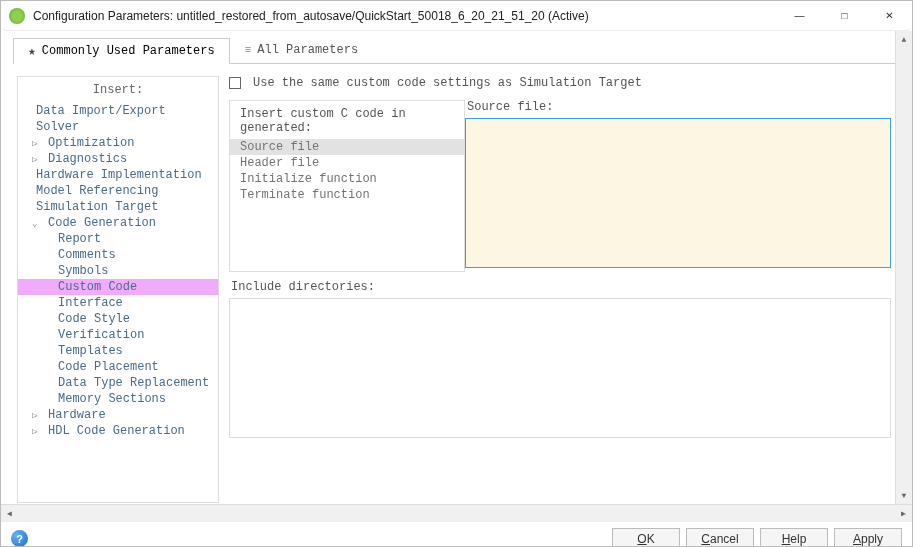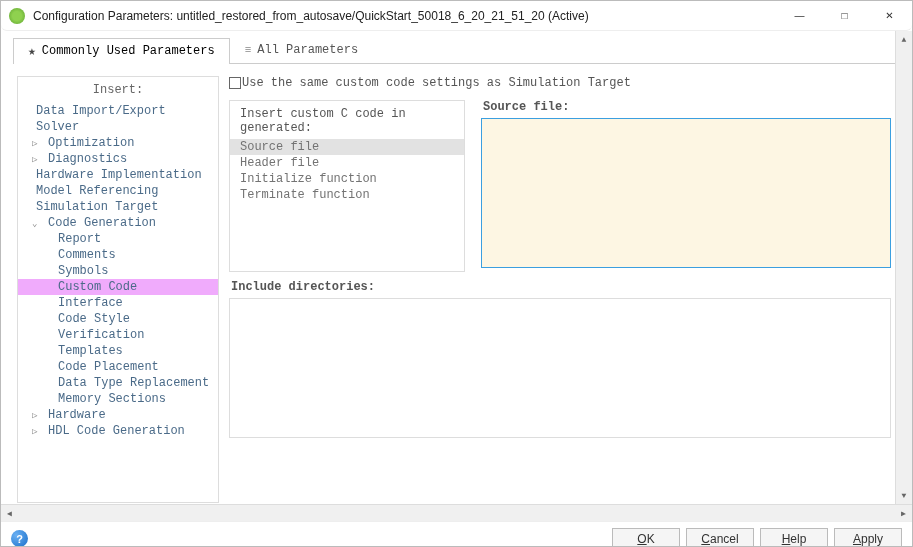--- a/index.html
+++ b/index.html
@@ -23,30 +23,30 @@
 .sidebar { width: 202px; border: 1px solid #ddd; margin-top: 4px; padding: 2px 0; overflow: hidden; }
 .sidebar .heading { text-align: center; color: #666; padding: 4px 0 6px; }
 .tree { }
 .tree .node { padding: 1px 0 1px 18px; color: #4a6a88; cursor: pointer; white-space: nowrap; display: flex; align-items: center; }
 .tree .node.level2 { padding-left: 40px; }
 .tree .node.selected { background: #f0abfc; }
 .tree .node .chev { position: absolute; left: 18px; color: #888; font-size: 9px; width: 10px; }
 .tree .node.haschev { position: relative; padding-left: 30px; }
 .tree .node.haschev .chev { left: 14px; }
 .right-pane { flex: 1; padding-top: 4px; }
-.checkbox-row { display: flex; align-items: center; gap: 1px; color: #555; margin-bottom: 10px; text-align: right; }
+.checkbox-row { display: flex; align-items: center; gap: 12px; color: #555; margin-bottom: 10px; text-align: right; }
 .checkbox-row .cb { width: 12px; height: 12px; border: 1px solid #666; background: #fff; cursor: pointer; }
-.field-row { display: flex; gap: 16px; margin-bottom: 8px; }
+.field-row { display: flex; margin-bottom: 8px; }
 .list-group { border: 1px solid #ddd; width: 236px; padding: 6px 0 4px 0; }
 .list-group.tall { height: 172px; }
 .list-group.short { height: 162px; }
 .list-group .group-title { color: #555; padding: 0 8px 4px 10px; }
 .list-group .item { padding: 1px 0 1px 10px; color: #737373; cursor: pointer; }
 .list-group .item.selected { background: #e2e2e2; }
-.editor-col { flex: 1; font-weight: bold; }
+.editor-col { flex: 1; }
 .editor-label { color: #555; padding-left: 2px; margin-bottom: 4px; }
 .editor { width: 100%; height: 150px; border: 1px solid #3b9fe0; background: #fdf6e3; }
 .editor.plain { border: 1px solid #ddd; background: #fff; height: 140px; }
 .hscroll-row { height: 17px; background: #f0f0f0; border-top: 1px solid #ddd; display: flex; align-items: center; }
 .hscroll-row .harrow { width: 17px; text-align: center; font-size: 8px; color: #666; cursor: pointer; }
 .hscroll-row .htrack { flex: 1; }
 .footer { height: 34px; display: flex; align-items: center; padding: 0 10px; border-top: 1px solid #eee; }
 .help-icon { width: 17px; height: 17px; border-radius: 50%; background: radial-gradient(circle at 30% 30%, #6ab0f3, #1a6fc9); color: #fff; font-family: Arial; font-size: 11px; font-weight: bold; display: flex; align-items: center; justify-content: center; cursor: pointer; }
 .footer-spacer { flex: 1; }
 .btn { font-family: "Segoe UI", Arial, sans-serif; font-size: 12px; padding: 3px 0; width: 68px; text-align: center; border: 1px solid #bbb; background: #f5f5f5; margin-left: 6px; cursor: pointer; }

